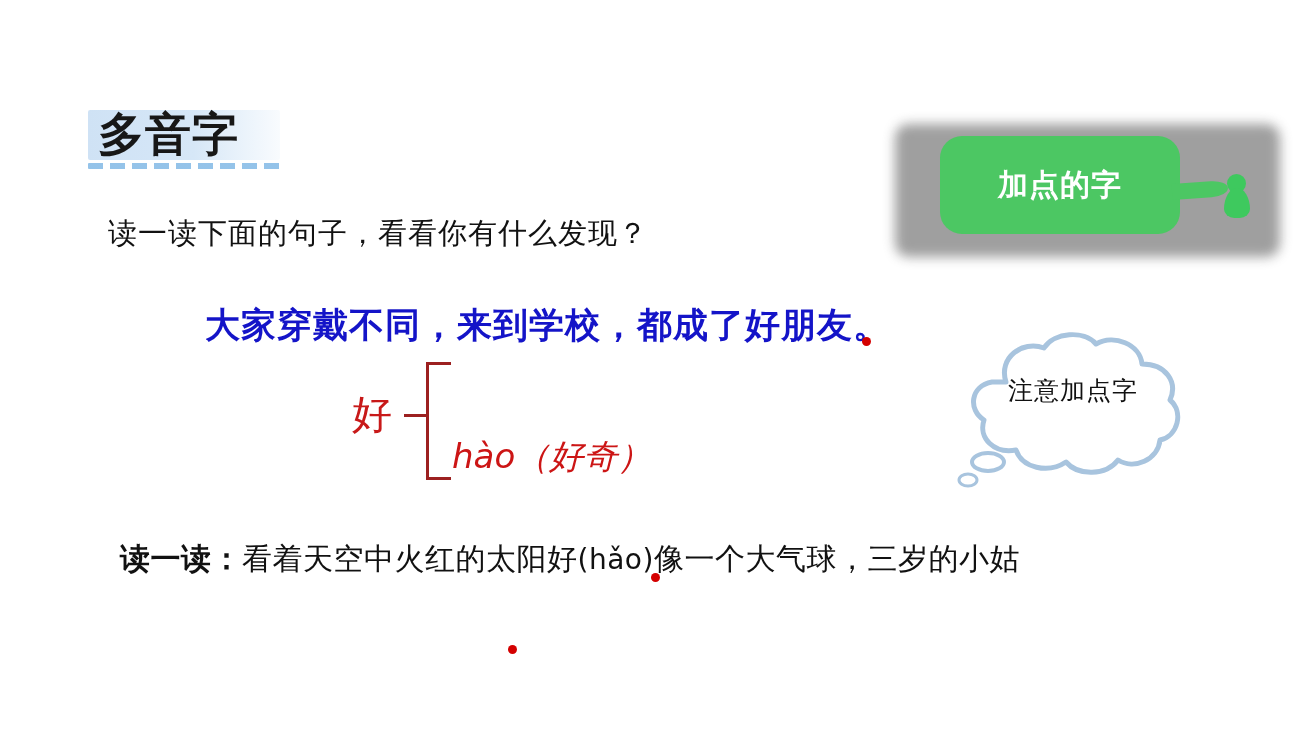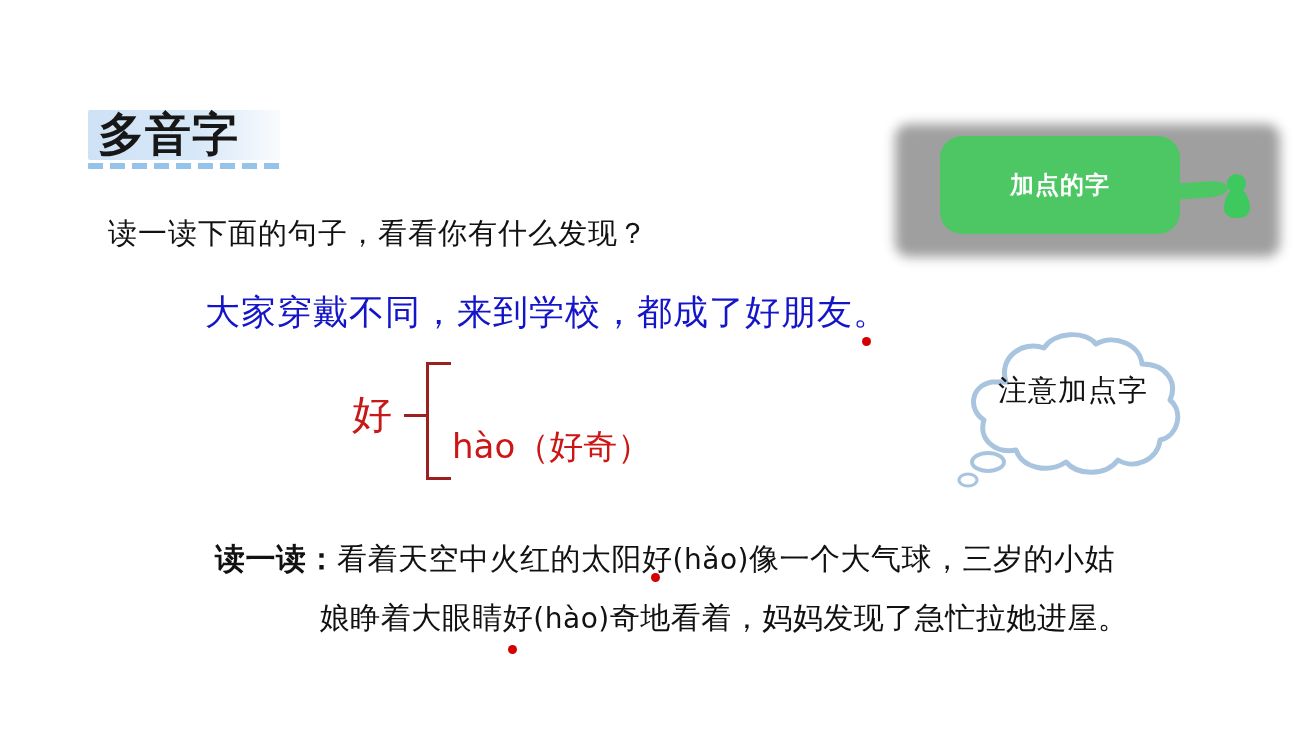--- a/index.html
+++ b/index.html
@@ -73,25 +73,25 @@
     line-height: 52px;
     color: #121212;
     letter-spacing: 1px;
     white-space: nowrap;
   }
 
   
   .blue-sentence {
     position: absolute;
     left: 205px;
-    top: 289px;
+    top: 302px;
     font-size: 35px;
     line-height: 46px;
     color: #1414c8;
-    font-weight: normal;
+    font-weight: bold;
     letter-spacing: 1px;
     white-space: nowrap;
   }
   .dot-red {
     position: absolute;
     width: 9px;
     height: 9px;
     background: #d40000;
     border-radius: 50%;
   }
@@ -139,21 +139,21 @@
   }
   .pron-line .pinyin {
     font-family: "DejaVu Sans", sans-serif;
     font-size: 34px;
   }
   .pron-line .word {
     font-family: "DejaVu Serif", serif;
     font-size: 34px;
   }
   #pron-line-1 { top: 4px; }
-  #pron-line-2 { top: 72px; }
+  #pron-line-2 { top: 82px; font-style: italic; }
 
   
   .callout-wrap {
     position: absolute;
     left: 880px;
     top: 110px;
     width: 410px;
     height: 160px;
   }
   .callout-shadow {
@@ -192,21 +192,21 @@
     top: 26px;
     width: 236px;
     height: 98px;
     display: flex;
     flex-direction: row;
     align-items: center;
     justify-content: center;
     color: #ffffff;
     font-family: "DejaVu Sans", sans-serif;
     font-weight: bold;
-    font-size: 24px;
+    font-size: 30px;
     line-height: 38px;
     letter-spacing: 1px;
   }
   .pawn {
     position: absolute;
     left: 344px;
     top: 64px;
     width: 26px;
     height: 44px;
   }
@@ -233,41 +233,40 @@
     width: 250px;
     height: 165px;
   }
   .cloud-svg { position: absolute; left: 0; top: 0; }
   .cloud-text {
     position: absolute;
     left: 0;
     top: 42px;
     width: 250px;
     text-align: center;
-    font-size: 29px;
+    font-size: 25px;
     line-height: 37px;
     color: #111111;
     letter-spacing: 1px;
   }
 
   
   .read-block {
     position: absolute;
     left: 120px;
     top: 530px;
     width: 1090px;
   }
   .read-line {
     font-size: 30px;
     line-height: 58px;
     color: #111111;
     letter-spacing: 0.5px;
     white-space: nowrap;
     position: relative;
-    text-align: center;
   }
   .read-label {
     font-weight: bold;
   }
   .read-line-2 { padding-left: 118px; }
   .pinyin-inline {
     font-family: "DejaVu Sans", sans-serif;
     font-size: 28px;
   }
   #dot-read-1 { left: 651px; top: 573px; }
@@ -322,20 +321,17 @@
     </svg>
     <div class="cloud-text">
       <div>注意加点字</div>
     </div>
   </div>
 
   <div class="read-block">
     <div class="read-line read-line-1">
       <span class="read-label">读一读：</span><span>看着天空中火红的太阳好</span><span class="pinyin-inline">(hǎo)</span><span>像一个大气球，三岁的小姑</span>
     </div>
-    <div class="read-line read-line-2">
-      <span>娘睁着大眼睛好</span><span class="pinyin-inline">(hào)</span><span>奇地看着，妈妈发现了急忙拉她进屋。</span>
-    </div>
   </div>
   <div class="dot-red" id="dot-read-1"></div>
   <div class="dot-red" id="dot-read-2"></div>
 
 </div>
 
 </body></html>

